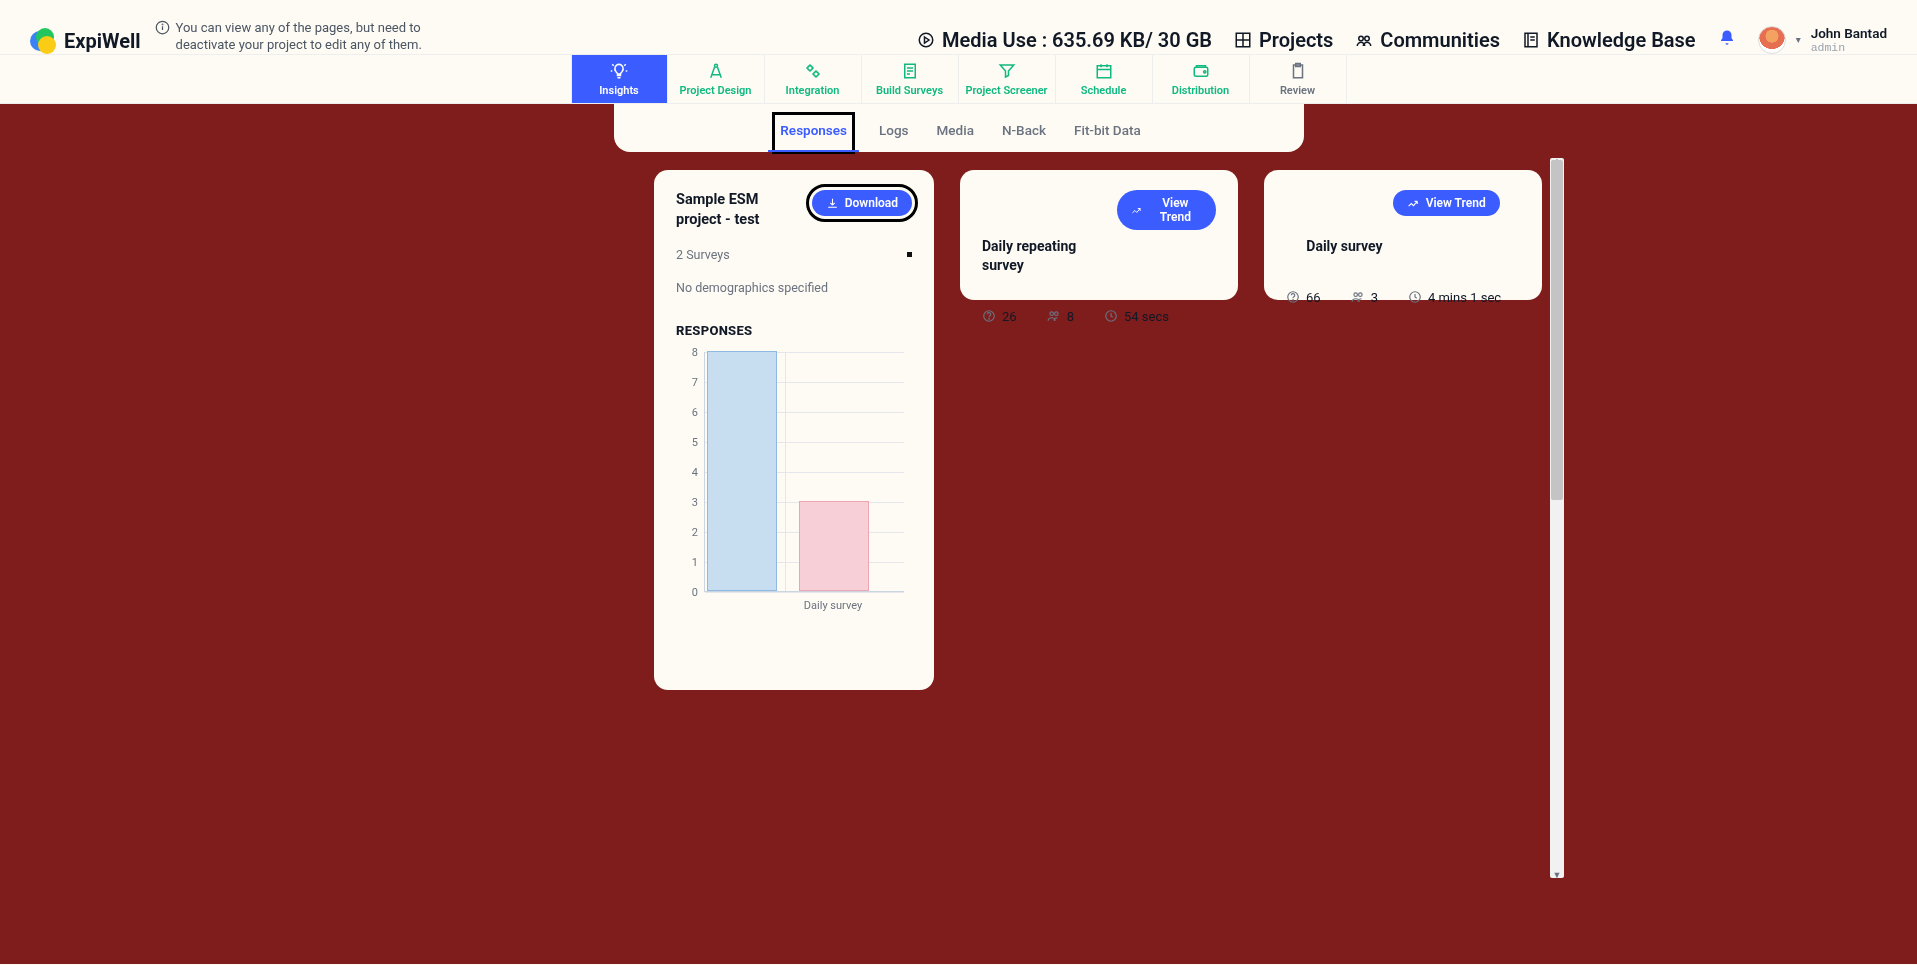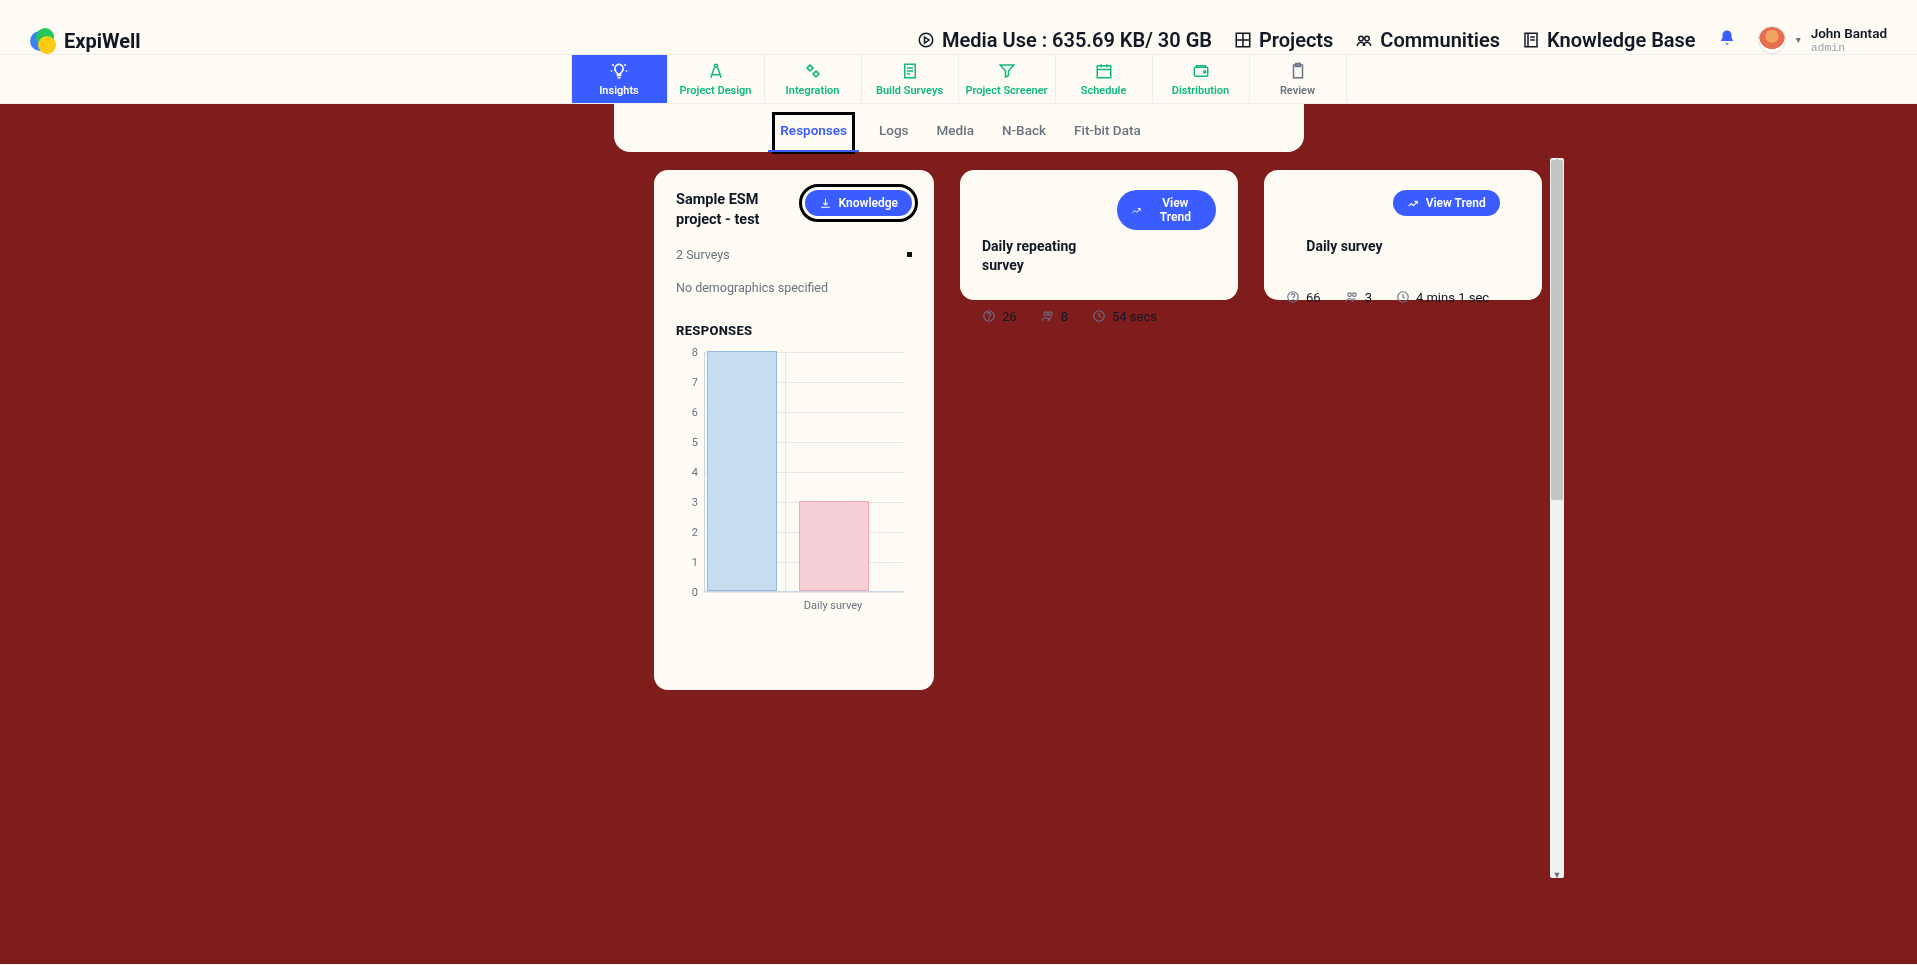--- a/index.html
+++ b/index.html
@@ -56,21 +56,21 @@
   .btn { background:#3b5cff; color:#fff; border:none; border-radius:999px; padding:6px 14px; font-size:12px; font-weight:600; display:inline-flex; align-items:center; gap:6px; cursor:pointer; }
   .btn svg { width:13px; height:13px; stroke:#fff; fill:none; }
   .btn.boxed { outline:3px solid #000; outline-offset:3px; }
 
   .meta-line { font-size:12.5px; color:#6b7280; margin-top:18px; }
   .dot { display:inline-block; width:5px; height:5px; background:#111; margin-left:auto; }
   .meta-row { display:flex; align-items:center; }
 
   .section-h { font-size:13px; font-weight:800; letter-spacing:0.3px; color:#111826; margin-top:28px; }
 
-  .small .stats { display:flex; gap:24px; margin-top:34px; font-size:13px; color:#111826; }
+  .small .stats { display:flex; gap:30px; margin-top:34px; font-size:13px; color:#111826; }
   .small .stat { display:flex; align-items:center; gap:6px; }
   .small .stat svg { width:14px; height:14px; stroke:#6b7280; fill:none; }
   .small .title { font-size:14px; font-weight:700; max-width:150px; line-height:1.35;margin-top:47px; }
 
   
   .chart { position:relative; width:230px; height:260px; margin-top:14px; }
   .chart .plot { position:absolute; left:28px; top:0; right:0; bottom:20px; border-left:1px solid #cbd5e1; border-bottom:1px solid #cbd5e1; }
   .chart .ylab { position:absolute; left:0; font-size:11px; color:#6b7280; transform:translateY(-50%); width:22px; text-align:right; }
   .chart .xlab { position:absolute; bottom:0; font-size:11px; color:#6b7280; transform:translateX(-50%); }
   .bar { position:absolute; bottom:0; }
@@ -92,20 +92,28 @@
 
 <div class="topbar">
   <div class="logo-wrap">
     <div class="logo-mark">
       <span class="c1"></span>
         <span class="c2"></span>
         <span class="c3"></span>
     </div>
     <span class="logo-text">ExpiWell</span>
   </div>
+  <div class="info-msg">
+    <svg viewBox="0 0 24 24" width="15" height="15" fill="none" stroke="#4b5563" stroke-width="2">
+        <circle cx="12" cy="12" r="10"></circle>
+        <line x1="12" y1="10" x2="12" y2="16"></line>
+        <circle cx="12" cy="7" r="0.5" fill="#4b5563"></circle>
+      </svg>
+    <span>You can view any of the pages, but need to deactivate your project to edit any of them.</span>
+  </div>
 
   <div class="topbar-right">
     <div class="top-link">
       <svg viewBox="0 0 24 24" fill="none" stroke-width="2">
           <circle cx="12" cy="12" r="9"></circle>
           <polygon points="10,8 16,12 10,16" fill="none"></polygon>
         </svg>
       <span>Media Use : 635.69 KB/ 30 GB</span>
     </div>
     <div class="top-link">
@@ -230,21 +238,21 @@
   <div class="scroll-zone">
     <div class="cards-row">
 
       <div class="card main">
         <div class="card-head">
           <div class="proj-title">Sample ESM project - test</div>
           <button class="btn boxed">
             <svg viewBox="0 0 24 24" stroke-width="2">
                 <path d="M12 3v12m0 0l-4-4m4 4l4-4M4 19h16"></path>
               </svg>
-            <span>Knowledge</span>
+            <span>Download</span>
           </button>
         </div>
         <div class="meta-row">
           <div class="meta-line">2 Surveys</div>
           <span class="dot" style="margin-top:18px;"></span>
         </div>
         <div class="meta-line">No demographics specified</div>
         <div class="section-h">RESPONSES</div>
 
         <div class="chart">

